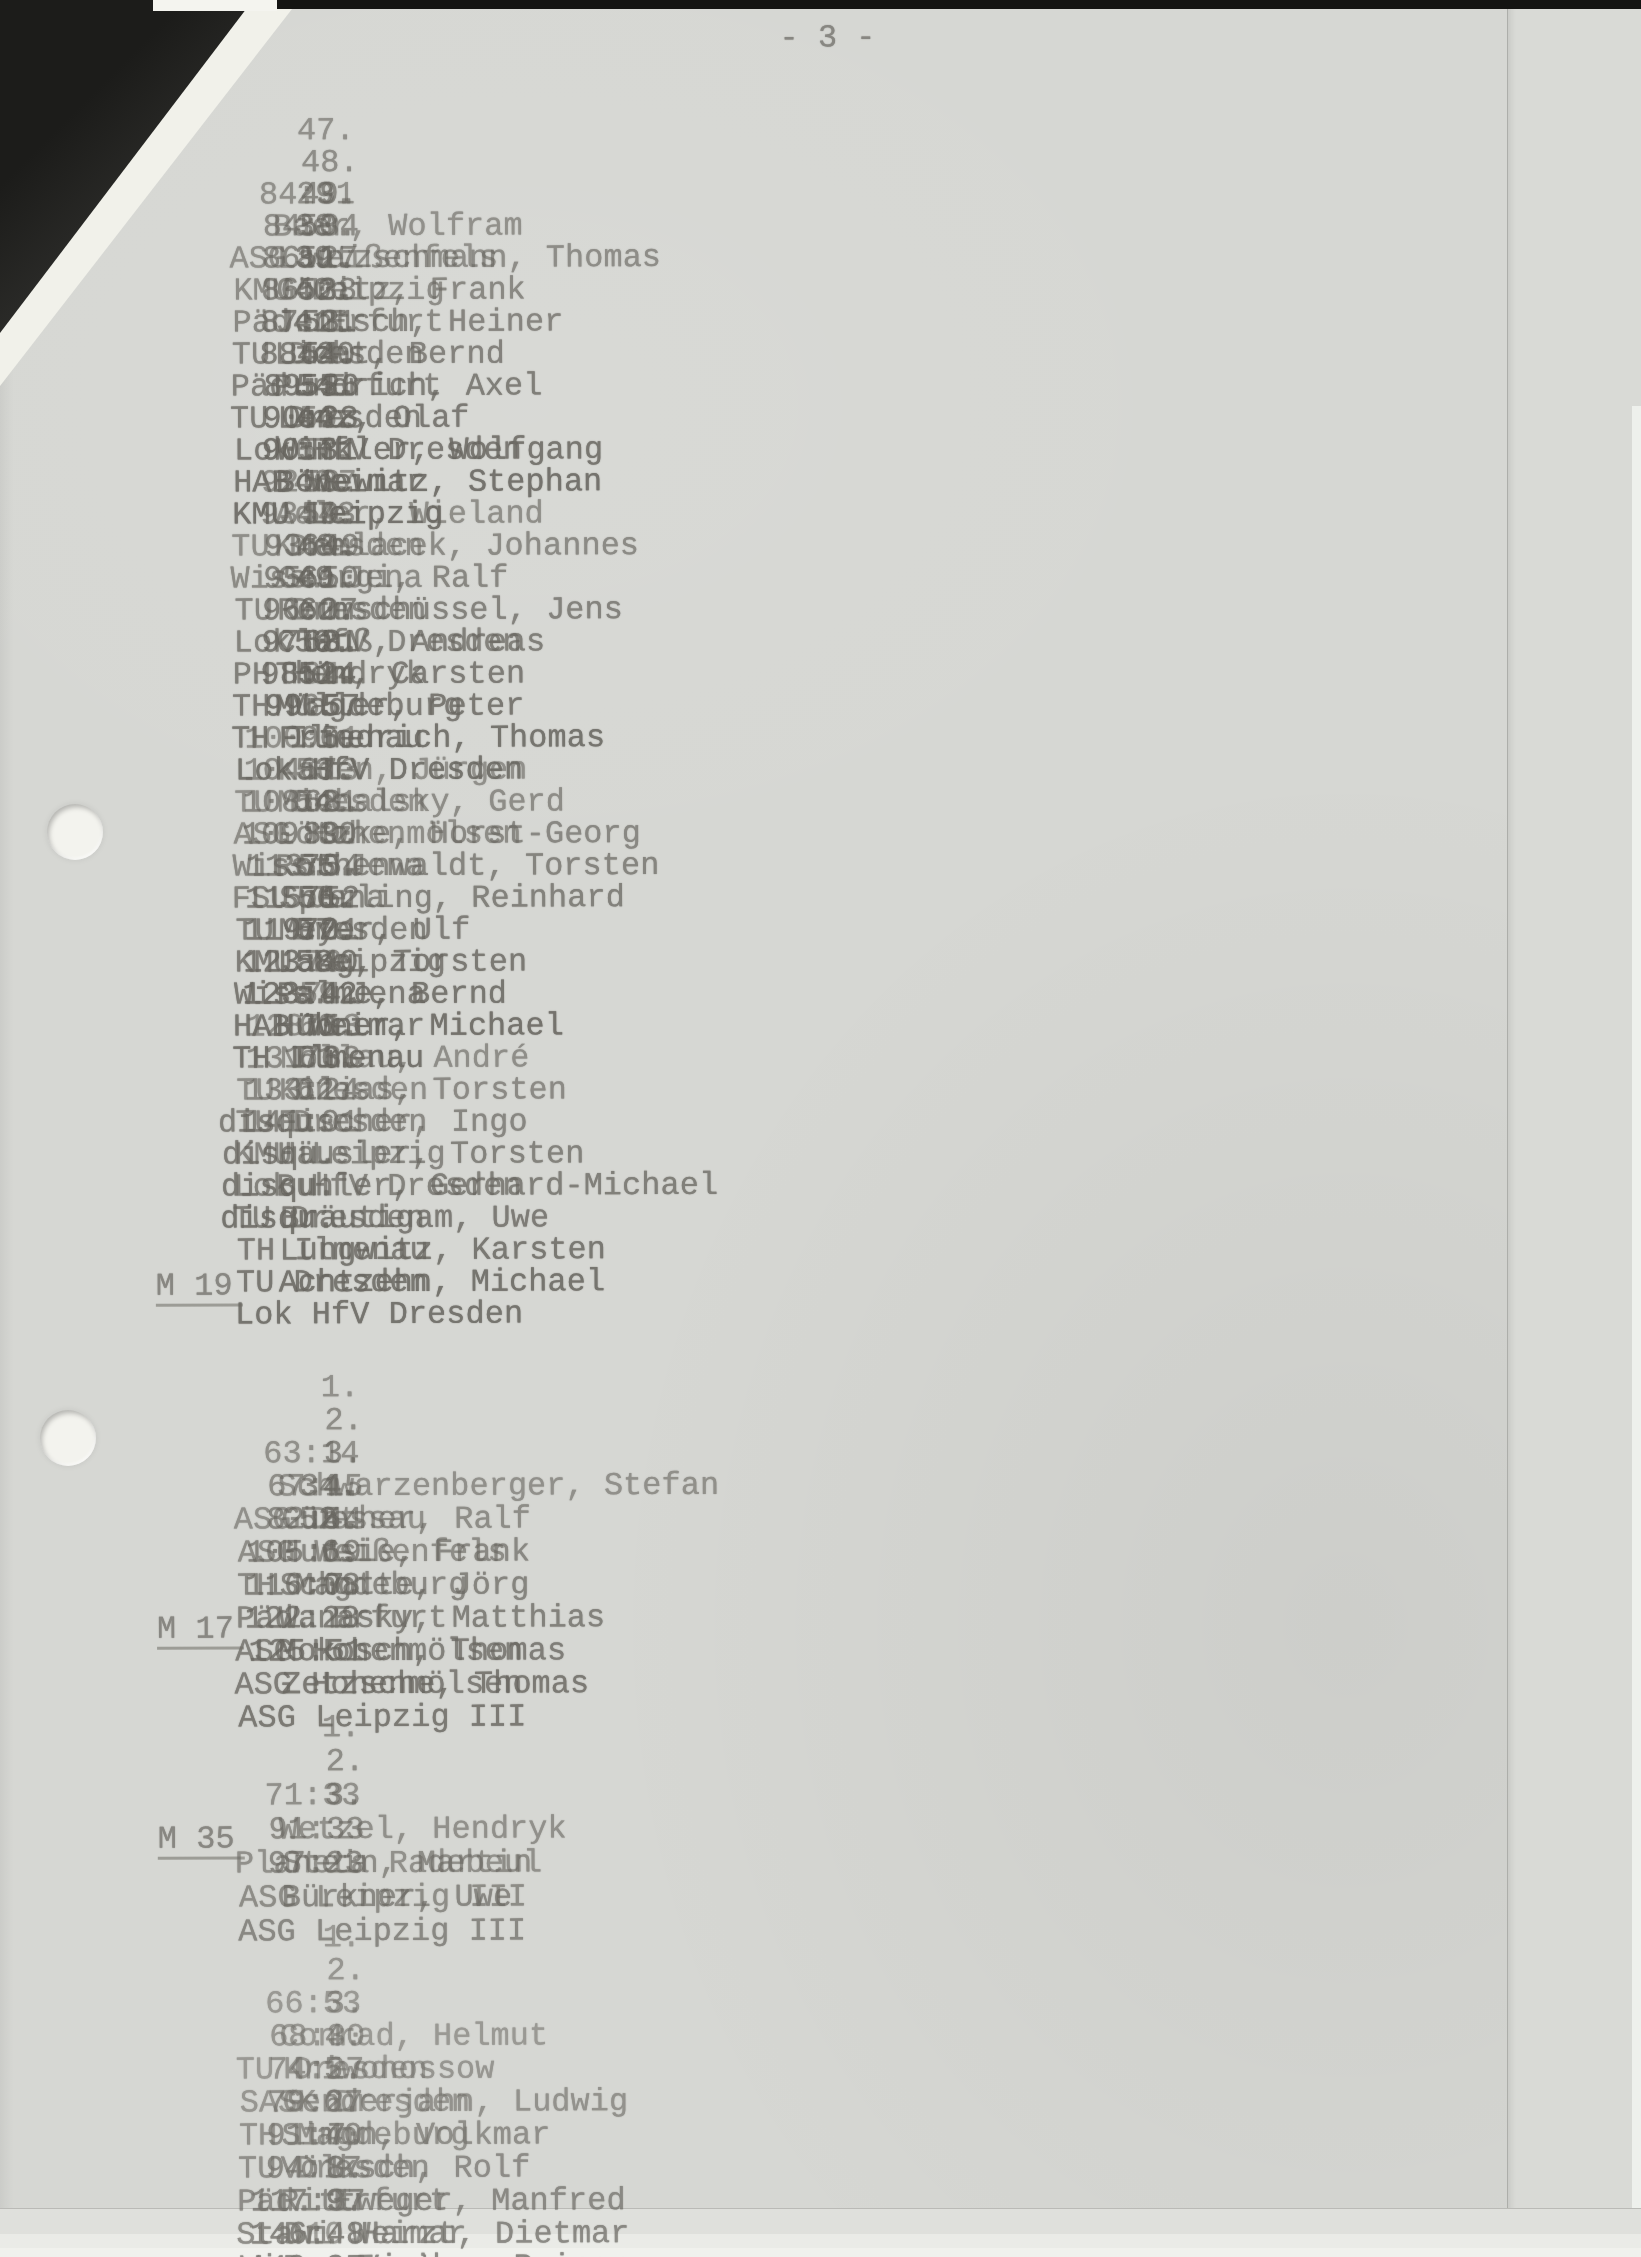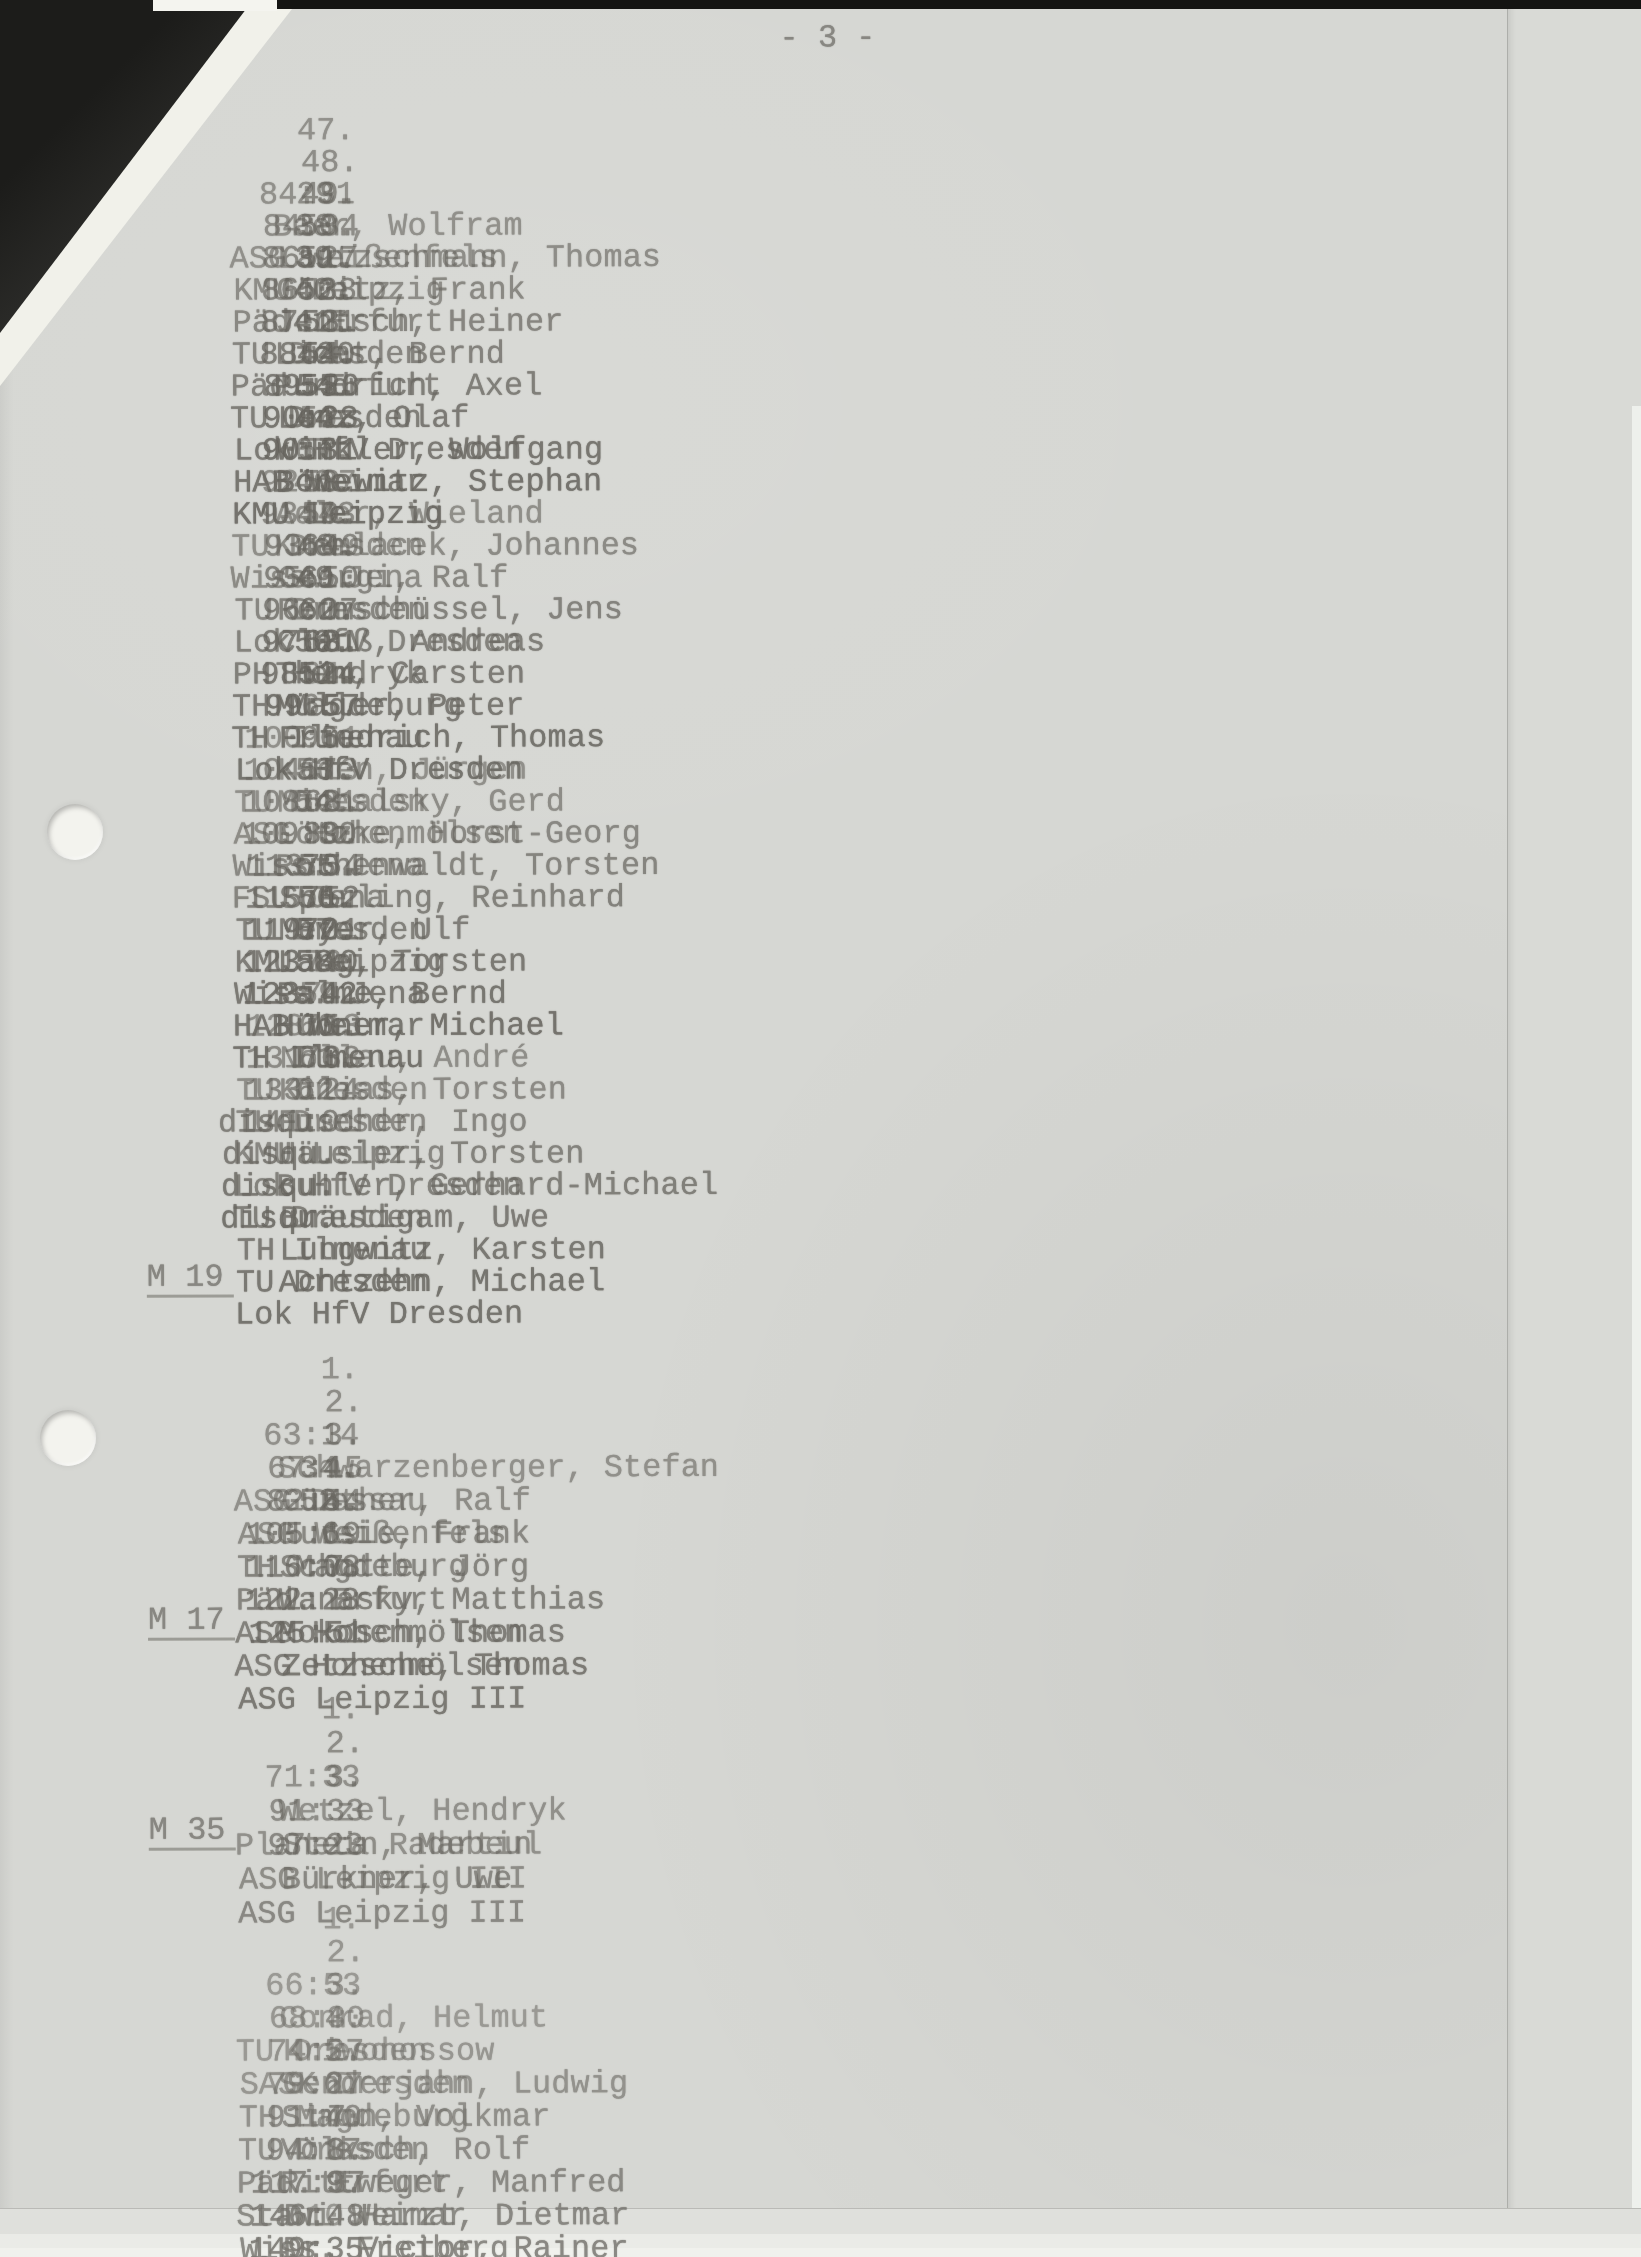--- a/index.html
+++ b/index.html
@@ -37,21 +37,21 @@
   
   .typed{position:absolute;inset:0;color:#6b6963;font-size:32px;
       text-shadow:0 0 1.2px rgba(80,78,72,.85);
       transform:rotate(-0.2deg);transform-origin:386px 193px;}
   .page-num{position:absolute;left:780px;top:21px;white-space:pre;opacity:.72;}
   .block{position:absolute;left:135px;}
   .block-0{top:83px;}
   .block-1{top:1251px;}
   .block-2{top:1594px;}
   .block-3{top:1804px;}
-  .sec-title{margin:8px;font-size:32px;font-weight:normal;line-height:35px;
+  .sec-title{margin:17px;font-size:32px;font-weight:normal;line-height:35px;
       display:inline-block;border-bottom:3.9px solid rgba(107,105,99,.75);
       padding-right:9.7px;opacity:.72;white-space:pre;}
   .rows{display:block;}
   .block-1 .rows{margin-top:15.4px;}
   .block-2 .rows{margin-top:10.6px;}
   .block-3 .rows{margin-top:11.6px;}
   .row{white-space:pre;line-height:32px;height:32px;}
   .block-1 .row{line-height:33px;height:33px;}
   .block-2 .row{line-height:34px;height:34px;}
   .block-3 .row{line-height:33px;height:33px;}

